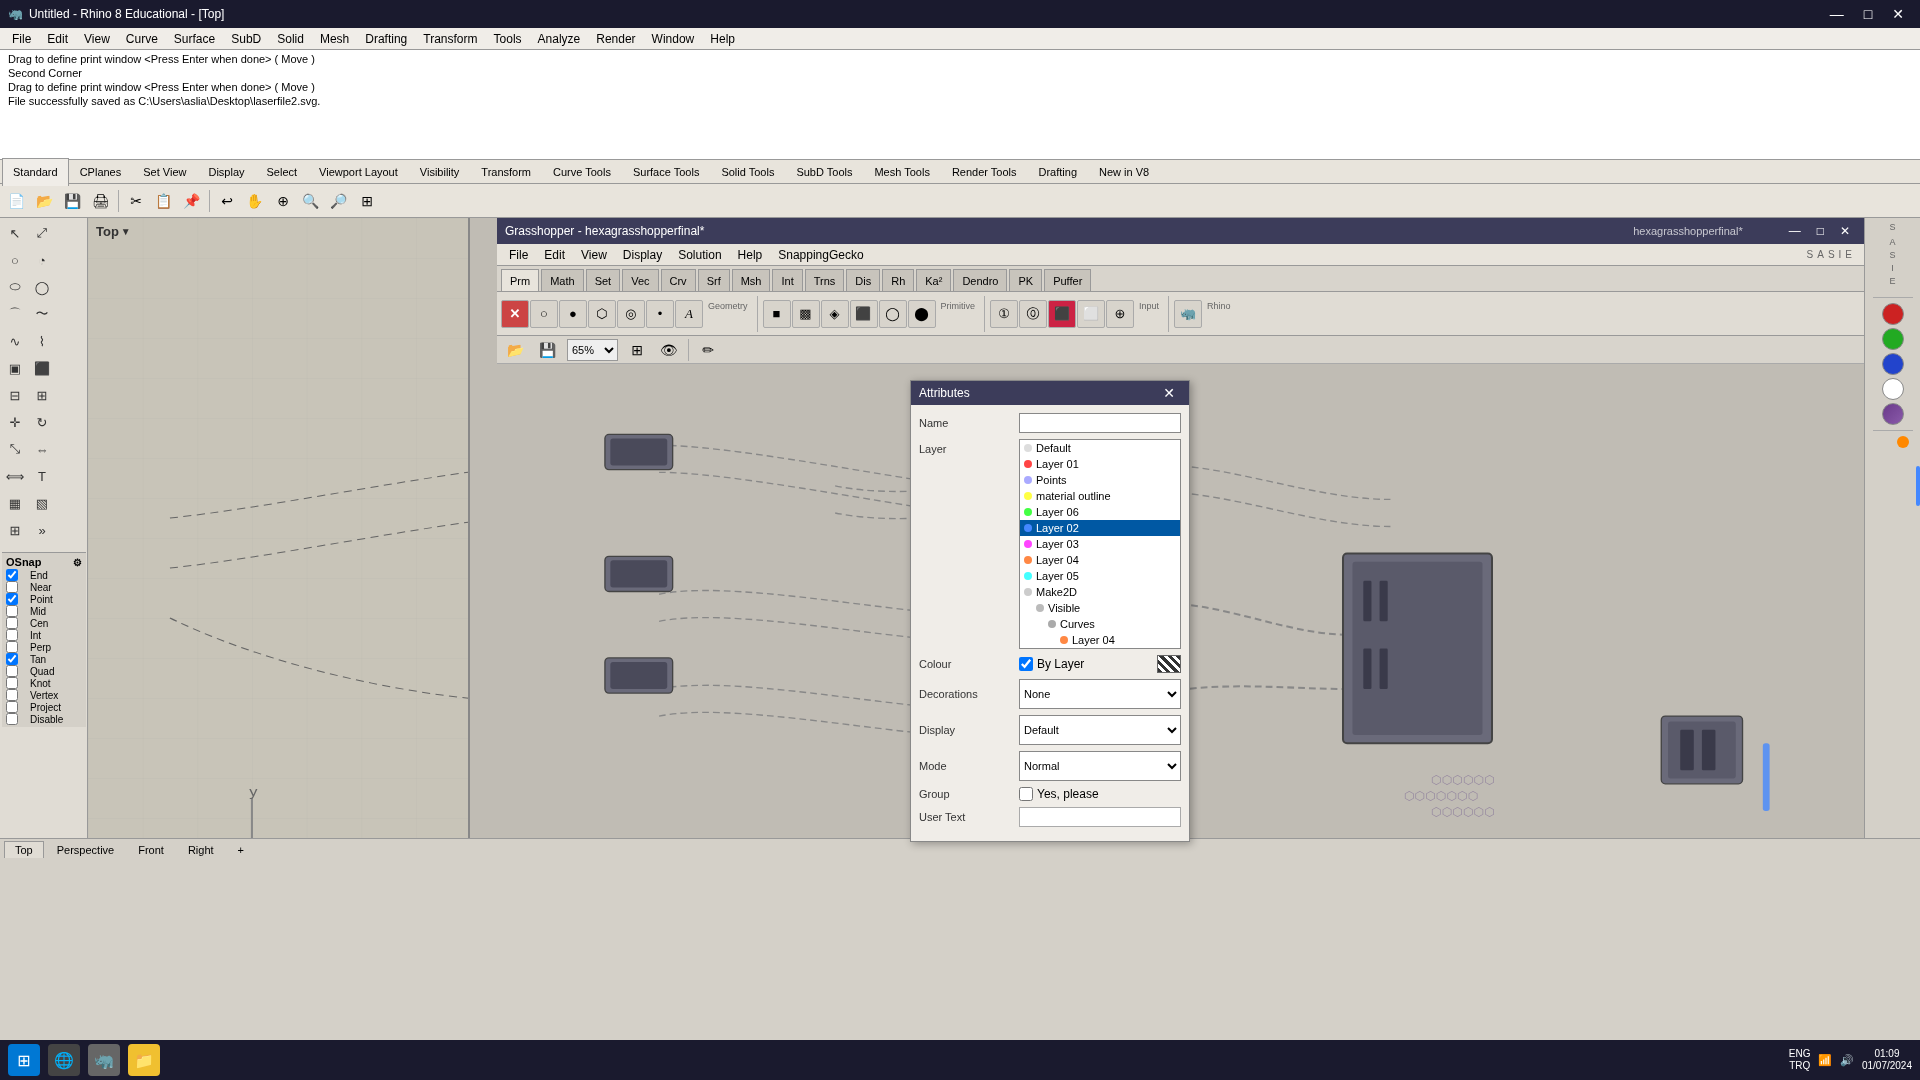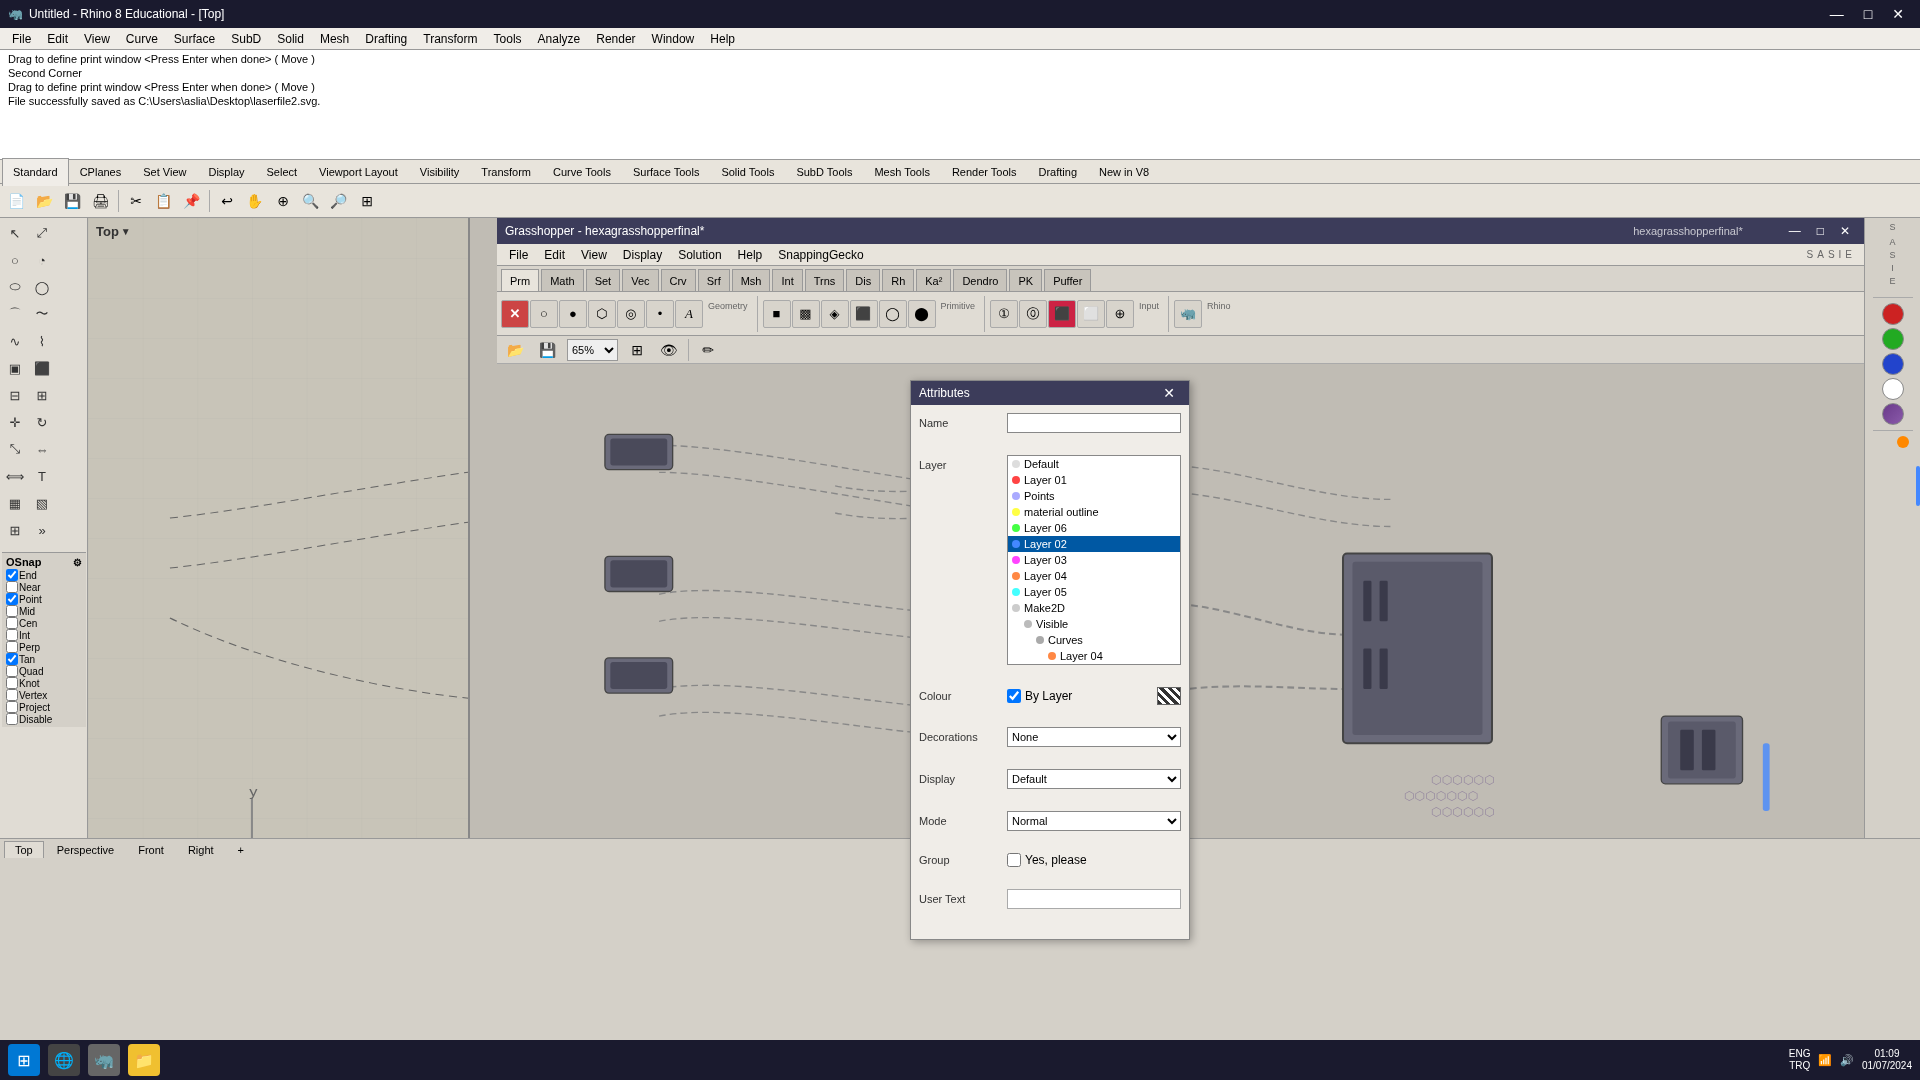--- a/index.html
+++ b/index.html
@@ -291,39 +291,39 @@
     #attr-titlebar-close {
       cursor: pointer;
       padding: 2px 6px;
       font-size: 14px;
     }
 
     #attr-body { padding: 8px; }
     .attr-row {
       display: flex;
       align-items: center;
-      margin-bottom: 22px;
-      gap: 8px;
+      margin-bottom: 6px;
+      gap: 20px;
     }
     .attr-label {
       width: 80px;
       font-size: 11px;
       color: #333;
       flex-shrink: 0;
     }
     .attr-input {
       width: 100%;
       height: 20px;
       border: 1px solid #888;
       padding: 1px 3px;
       font-size: 11px;
     }
     .attr-select {
       width: 100%;
-      height: 20px;
+      height: 30px;
       border: 1px solid #888;
       font-size: 11px;
       background: #fff;
     }
 
     
     #layer-list {
       border: 1px solid #888;
       background: #fff;
       height: 210px;
@@ -395,21 +395,21 @@
       display: flex;
       align-items: center;
       justify-content: space-between;
       padding: 1px 2px;
       font-size: 11px;
       font-weight: bold;
     }
     .osnap-item {
       display: flex;
       align-items: flex-end;
-      gap: 1px;
+      gap: 12px;
       font-size: 10px;
       padding: 0 2px;
     }
     .osnap-item input[type=checkbox] {
       width: 12px;
       height: 12px;
     }
 
     
     #viewport-tabs {

